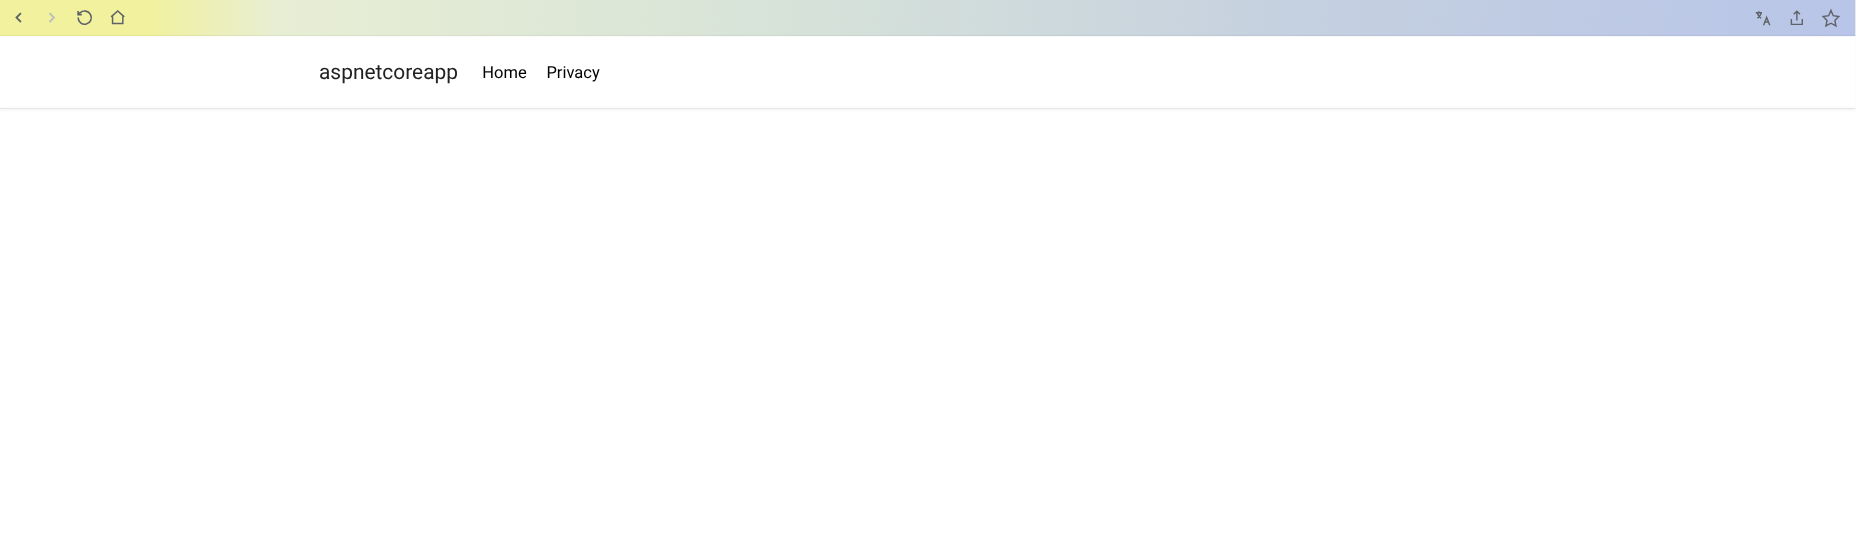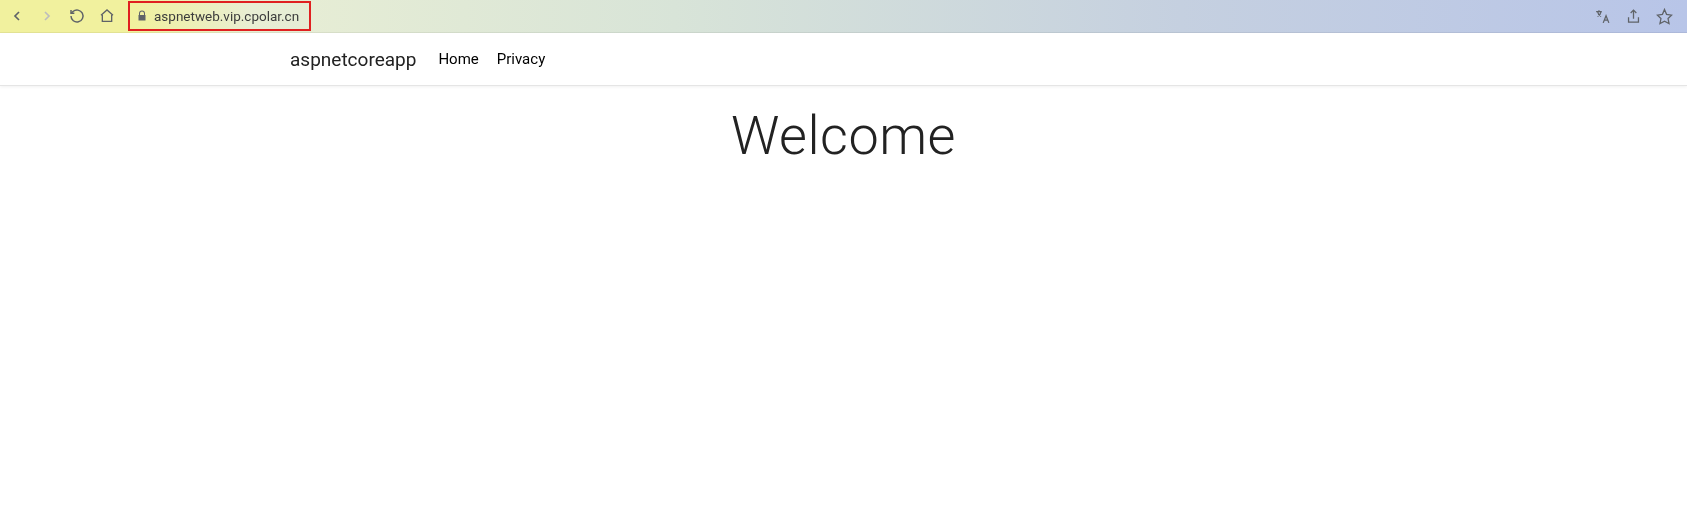--- a/index.html
+++ b/index.html
@@ -31,21 +31,21 @@
     .lock-icon { width: 12px; height: 12px; color: #5f6368; display: flex; align-items: center; }
     .url-text { font-size: 13.5px; color: #3c3c3c; }
     
     .toolbar-right { display: flex; align-items: center; gap: 14px; margin-left: auto; padding-right: 6px; }
     .toolbar-icon { width: 17px; height: 17px; color: #5f6368; display: flex; align-items: center; justify-content: center; cursor: pointer; }
     
     .page-nav {
       background: #fff;
       border-bottom: 1px solid #e5e5e5;
       box-shadow: 0 1px 3px rgba(0,0,0,0.06);
-      height: 53px;
+      height: 66px;
       display: flex;
       align-items: center;
       padding-left: 290px;
     }
     .brand { font-size: 19px; font-weight: 400; color: #222; margin-right: 22px; }
     .nav-link { font-size: 15px; color: #000000; text-decoration: none; margin-right: 18px; cursor: pointer; }
     
     .page-content { text-align: center; padding-top: 18px; }
     .welcome-title { font-size: 54px; font-weight: 300; color: #222; letter-spacing: 0.5px; margin-bottom: 12px; }
     .subtitle { font-size: 15px; color: #222; }
@@ -72,30 +72,20 @@
           <path d="M3 3v5h5"></path>
         </svg>
     </div>
     <div class="nav-btn">
       <svg viewBox="0 0 24 24" fill="none" stroke="currentColor" stroke-width="2">
           <path d="M3 11l9-8 9 8"></path>
           <path d="M5 10v10h14V10"></path>
         </svg>
     </div>
   </div>
-  <div class="address-area">
-    <div class="address-highlight">
-      <span class="lock-icon">
-        <svg viewBox="0 0 24 24" fill="currentColor">
-            <path d="M6 10V7a6 6 0 1 1 12 0v3h1v11H5V10h1zm2 0h8V7a4 4 0 1 0-8 0v3z"></path>
-          </svg>
-      </span>
-      <span class="url-text">aspnetweb.vip.cpolar.cn</span>
-    </div>
-  </div>
   <div class="toolbar-right">
     <div class="toolbar-icon">
       <svg viewBox="0 0 24 24" fill="none" stroke="currentColor" stroke-width="1.8">
           <path d="M3 5h8M7 3v2M5 5s1 5 5 7M10 5s-1 5-5 7"></path>
           <path d="M13 21l4-10 4 10M14.5 17h5"></path>
         </svg>
     </div>
     <div class="toolbar-icon">
       <svg viewBox="0 0 24 24" fill="none" stroke="currentColor" stroke-width="1.8">
           <path d="M12 3v12M8 7l4-4 4 4"></path>
@@ -110,14 +100,13 @@
   </div>
 </div>
 
 <div class="page-nav">
   <span class="brand">aspnetcoreapp</span>
   <a class="nav-link">Home</a>
   <a class="nav-link">Privacy</a>
 </div>
 
 <div class="page-content">
-  <h1 class="welcome-title">Welcome</h1>
 </div>
 
 </body></html>

